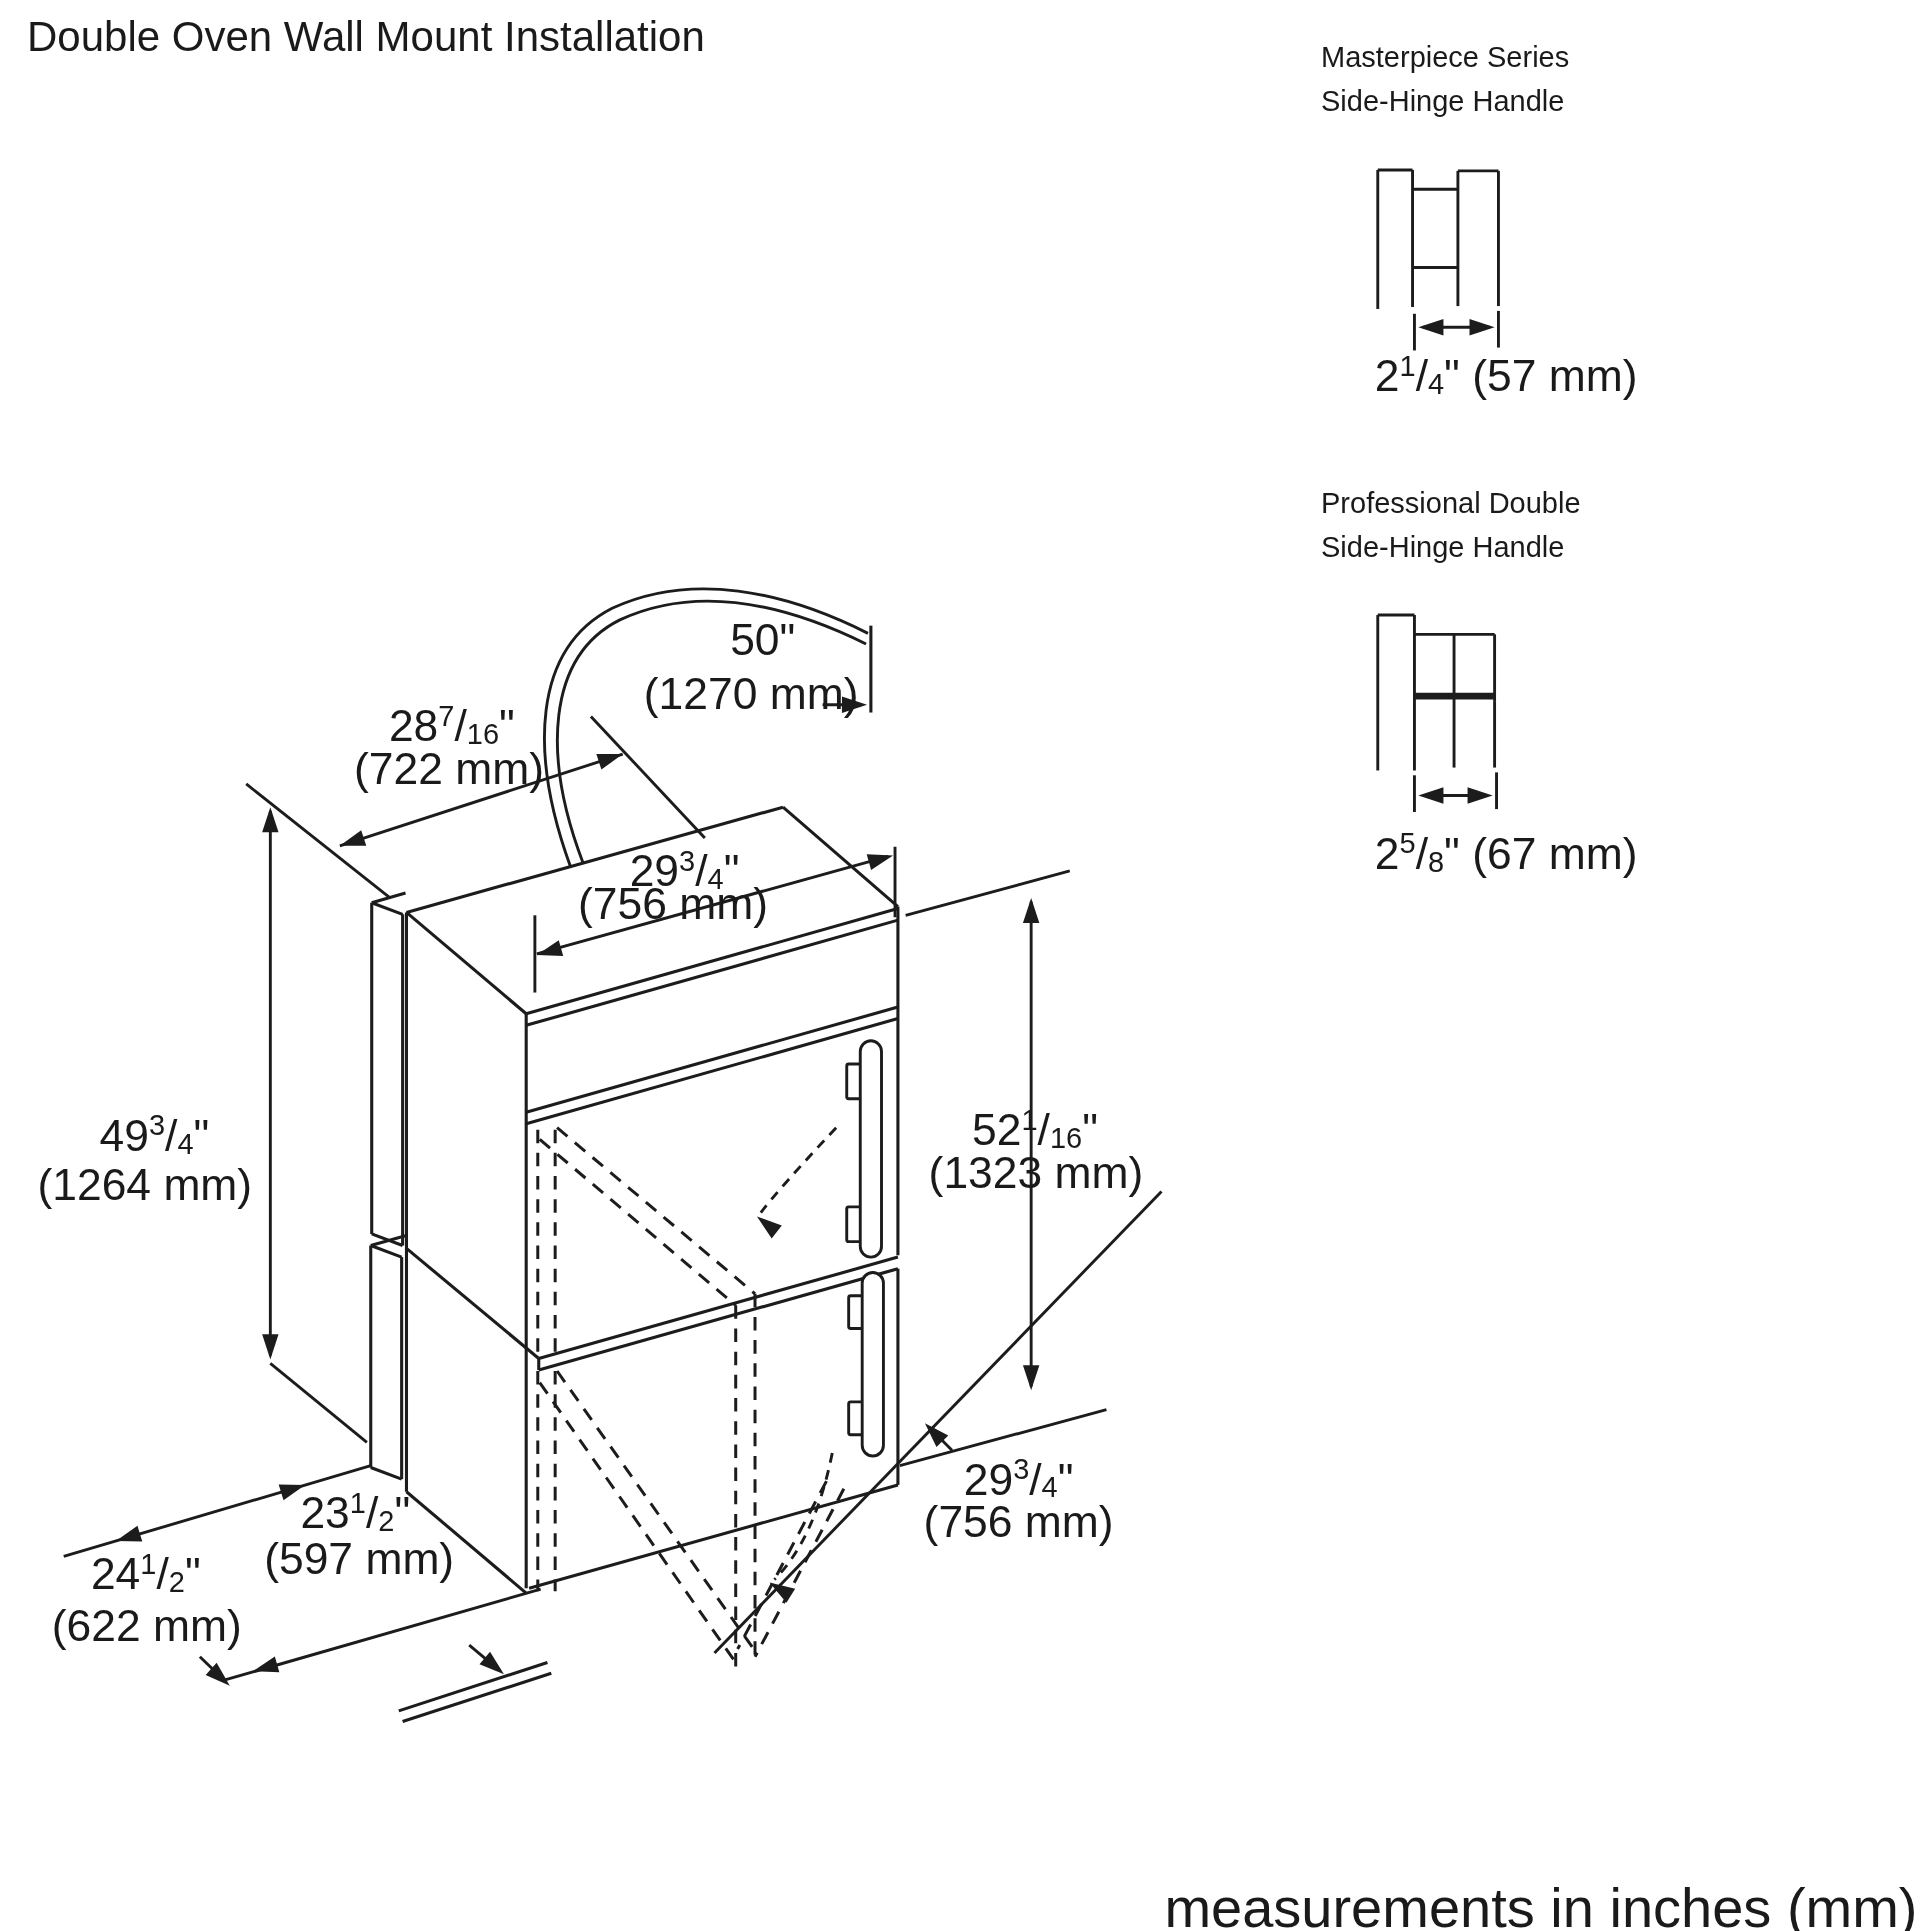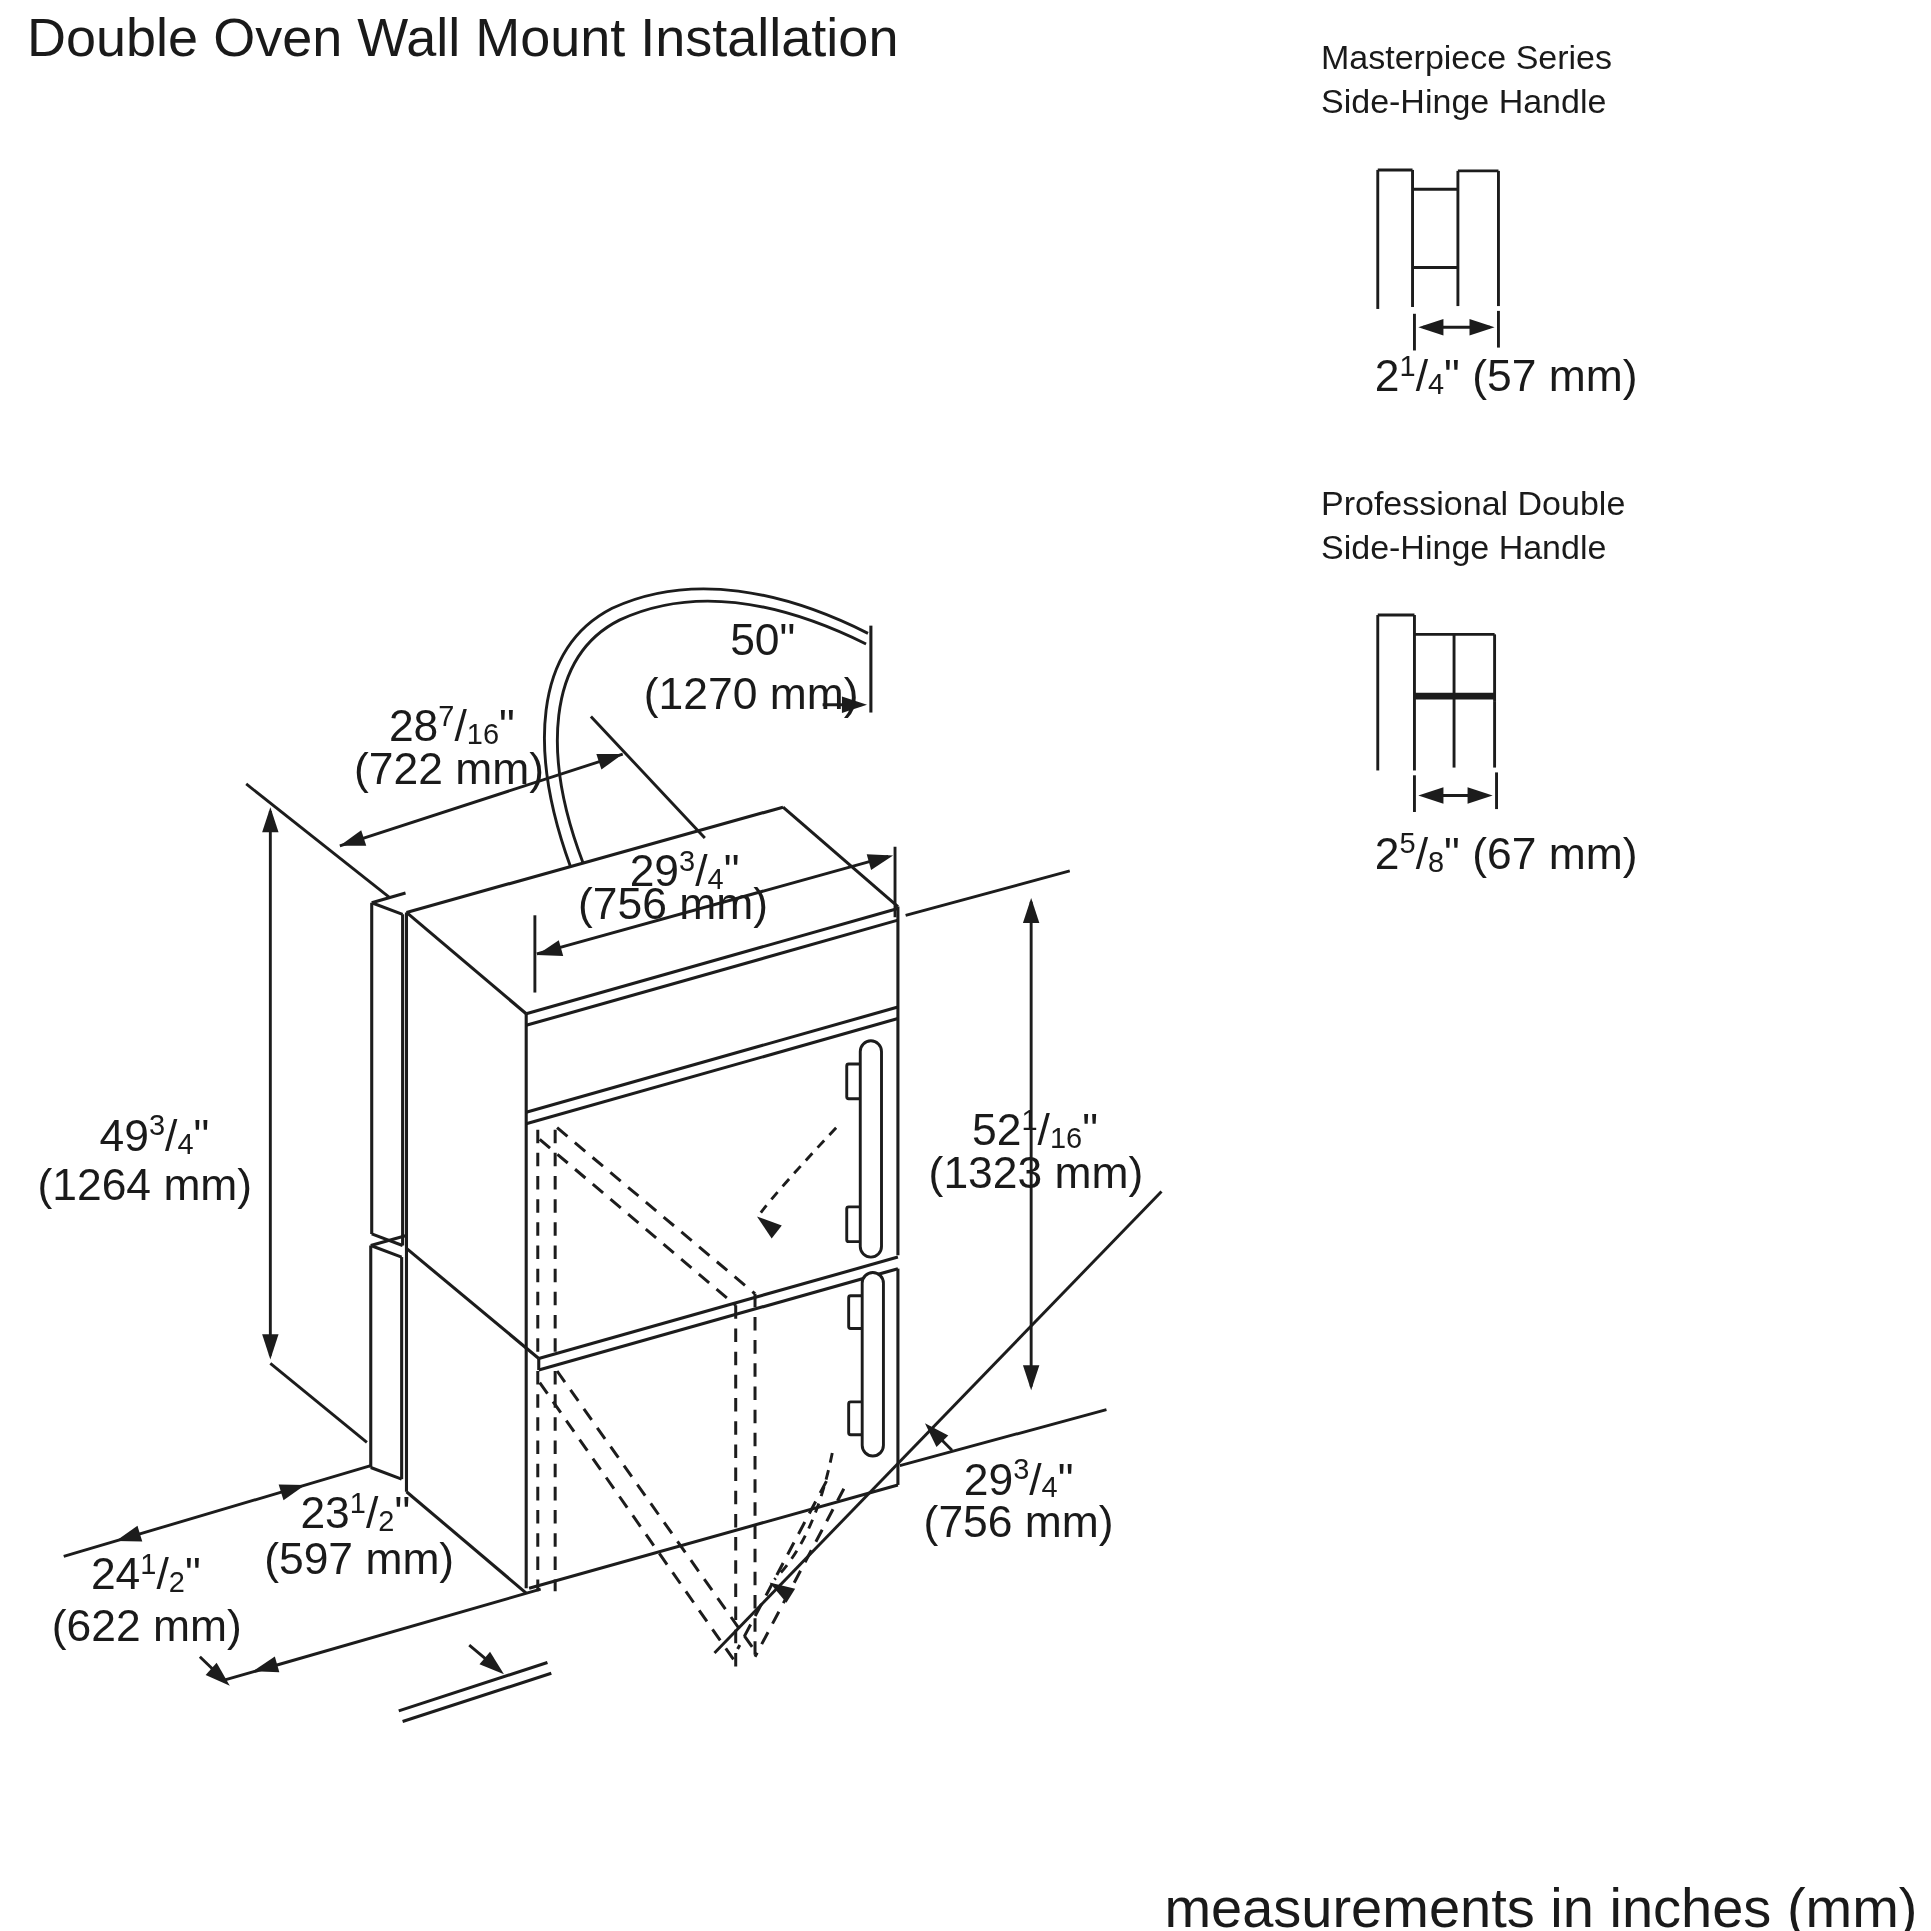--- a/index.html
+++ b/index.html
@@ -1,20 +1,20 @@
 <!DOCTYPE html>
 <html><head>
 <meta charset="utf-8">
 <style>
   html,body{margin:0;padding:0;background:#ffffff;}
   #page{position:relative;width:1931px;height:1931px;background:#ffffff;overflow:hidden;
         font-family:"Liberation Sans", sans-serif;color:#1a1a1a;}
   .t{position:absolute;white-space:pre;color:#1a1a1a;}
-  .title{font-size:54px;line-height:46px;}
-  .subtitle{font-size:34px;line-height:44px;}
+  .title{font-size:42px;line-height:46px;}
+  .subtitle{font-size:29px;line-height:44px;}
   .footer{font-size:56px;}
   #scene{position:absolute;left:0;top:0;}
   svg text{font-family:"Liberation Sans", sans-serif;fill:#1a1a1a;}
 </style>
 </head>
 <body>
 
 <div id="page">
 
   <div class="t title" style="left:27px;top:13.5px">Double Oven Wall Mount Installation</div>

